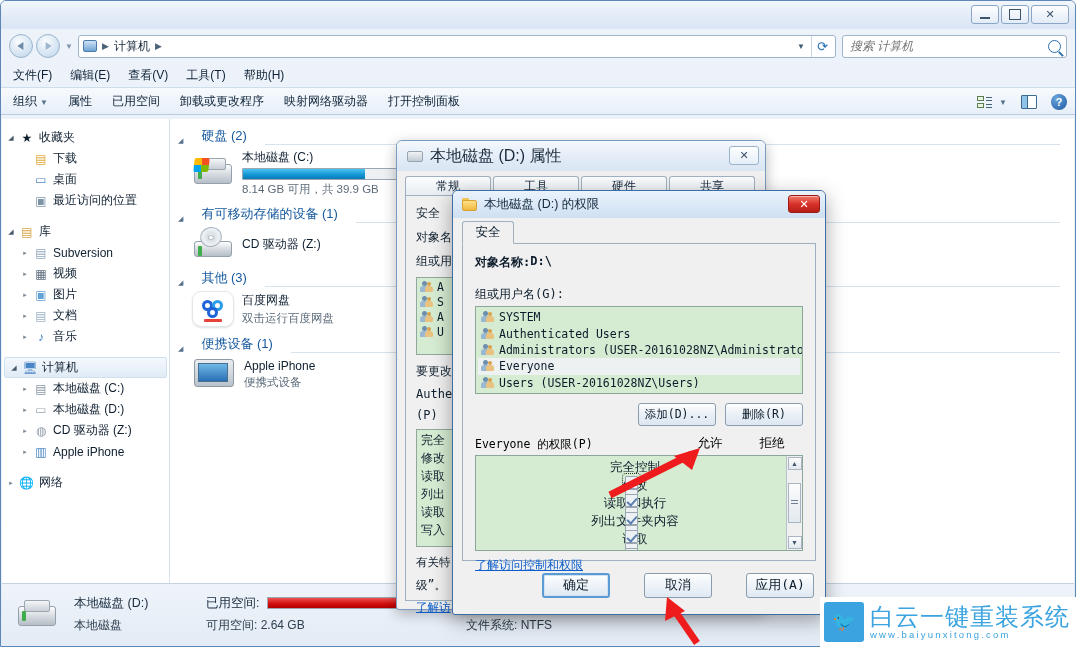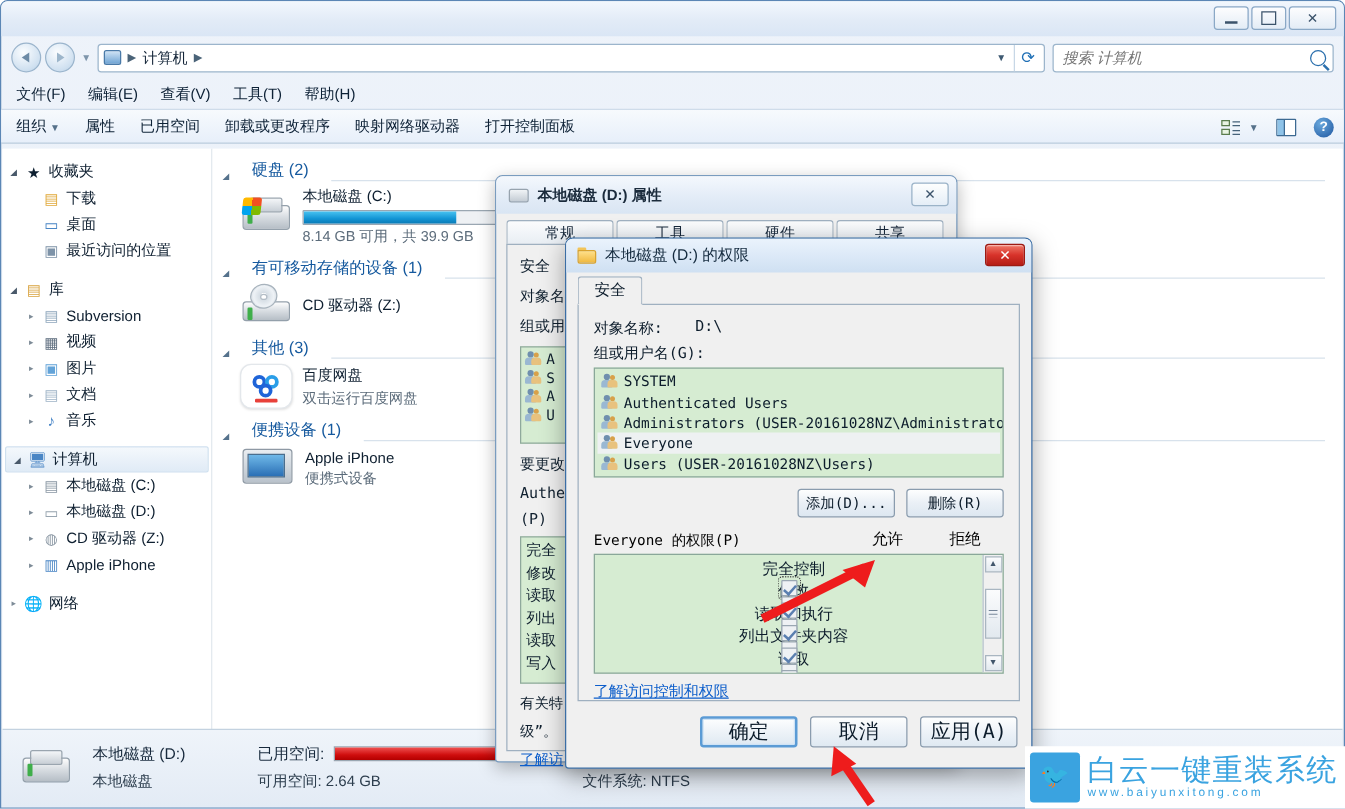--- a/index.html
+++ b/index.html
@@ -173,21 +173,21 @@
   #propdlg{
     position:absolute;left:396px;top:140px;width:370px;height:470px;
     background:#f0f0f0;border:1px solid #7a9cbf;border-radius:6px 6px 3px 3px;
     box-shadow:0 4px 14px rgba(0,0,0,.28);
   }
   .pd-title{
     height:30px;border-radius:5px 5px 0 0;
     background:linear-gradient(#f4f8fd,#e3ecf7 55%,#d9e5f3);
     display:flex;align-items:center;padding:0 6px 0 10px;gap:7px;position:relative;
   }
-  .pd-title .t{font-size:12px;color:#1b2b3c;font-weight:bold;}
+  .pd-title .t{font-size:16px;color:#1b2b3c;}
   .pd-close{position:absolute;right:6px;top:5px;width:30px;height:19px;border:1px solid #9bb3c8;
     border-radius:3px;background:linear-gradient(#fdfefe,#e5eef7);display:flex;align-items:center;justify-content:center;
     font-size:11px;color:#3b536b;}
   .pd-inner{position:absolute;left:8px;right:8px;top:33px;bottom:8px;}
   .pd-tabs{display:flex;gap:0;height:22px;align-items:flex-end;}
   .pd-tab{
     flex:1;height:20px;background:linear-gradient(#fbfcfd,#e7edf3);
     border:1px solid #9fb0c0;border-bottom:none;border-radius:3px 3px 0 0;
     display:flex;align-items:center;justify-content:center;font-size:12px;color:#16273a;margin-right:2px;
   }
@@ -242,21 +242,21 @@
   .pm-tab{
     width:52px;height:23px;background:#f0f0f0;border:1px solid #9fb0c0;border-bottom:1px solid #f0f0f0;
     border-radius:3px 3px 0 0;display:flex;align-items:center;justify-content:center;
     font-size:12.5px;color:#10202f;position:relative;z-index:2;
   }
   .pm-page{
     position:absolute;left:0;right:0;top:22px;bottom:44px;background:#f0f0f0;
     border:1px solid #9fb0c0;padding:10px 12px;
   }
   .mono{font-family:"DejaVu Sans Mono","Liberation Mono",monospace;font-size:12px;color:#0c1c2b;}
-  .objrow{display:flex;gap:26px;margin-bottom:3px;}
+  .objrow{display:flex;margin-bottom:15px;font-weight:bold;}
   .pm-lbl{margin-bottom:3px;}
   .grouplist{
     height:88px;background:#d6ecd2;border:1px solid #8aa79a;padding:2px 2px;
     display:flex;flex-direction:column;overflow:hidden;margin-bottom:9px;
   }
   .gl-row{display:flex;align-items:center;gap:5px;height:17px;padding:0 3px;white-space:nowrap;
     font-family:"DejaVu Sans Mono","Liberation Mono",monospace;font-size:11.5px;color:#0c1c2b;}
   .gl-row.sel{background:#eef1f2;}
   .btnrow{display:flex;justify-content:flex-end;gap:9px;margin-bottom:9px;}
   .btn{
@@ -293,24 +293,24 @@
     background:linear-gradient(#fbfcfd,#e2e9ef);border:1px solid #a9b6c1;font-size:7px;color:#41566b;}
   .sb-thumb{width:13px;height:40px;background:linear-gradient(#fbfcfd,#e2e9ef);border:1px solid #a9b6c1;
     display:flex;align-items:center;justify-content:center;}
   .sb-grip{width:7px;height:6px;background:
     linear-gradient(#6f8094 0 1px,transparent 1px 3px) repeat-y;background-size:100% 3px;}
   .pm-bottom{
     position:absolute;left:0;right:0;bottom:0;height:40px;display:flex;align-items:center;
     justify-content:flex-end;gap:10px;padding-right:2px;
   }
   .bigbtn{
-    width:78px;height:25px;border:1px solid #8a9cae;border-radius:3px;
+    width:68px;height:25px;border:1px solid #8a9cae;border-radius:3px;
     background:linear-gradient(#fdfefe,#eef3f8 48%,#dfe9f2);
     display:flex;align-items:center;justify-content:center;
-    font-family:"DejaVu Sans Mono","Liberation Mono",monospace;font-size:16px;color:#0c1c2b;
+    font-family:"DejaVu Sans Mono","Liberation Mono",monospace;font-size:13px;color:#0c1c2b;margin-left:24px;
   }
   .bigbtn.default{border:2px solid #5b9bd5;box-shadow:0 0 0 1px #cfe3f5 inset;}
   .pm-link{color:#0d5ecb;text-decoration:underline;font-size:12px;margin-top:6px;display:inline-block;}
 
   
   .arrow{position:absolute;pointer-events:none;}
   
   #watermark{
     position:absolute;right:0;bottom:0;width:256px;height:50px;
     background:#ffffff;display:flex;align-items:center;gap:6px;padding-left:4px;

